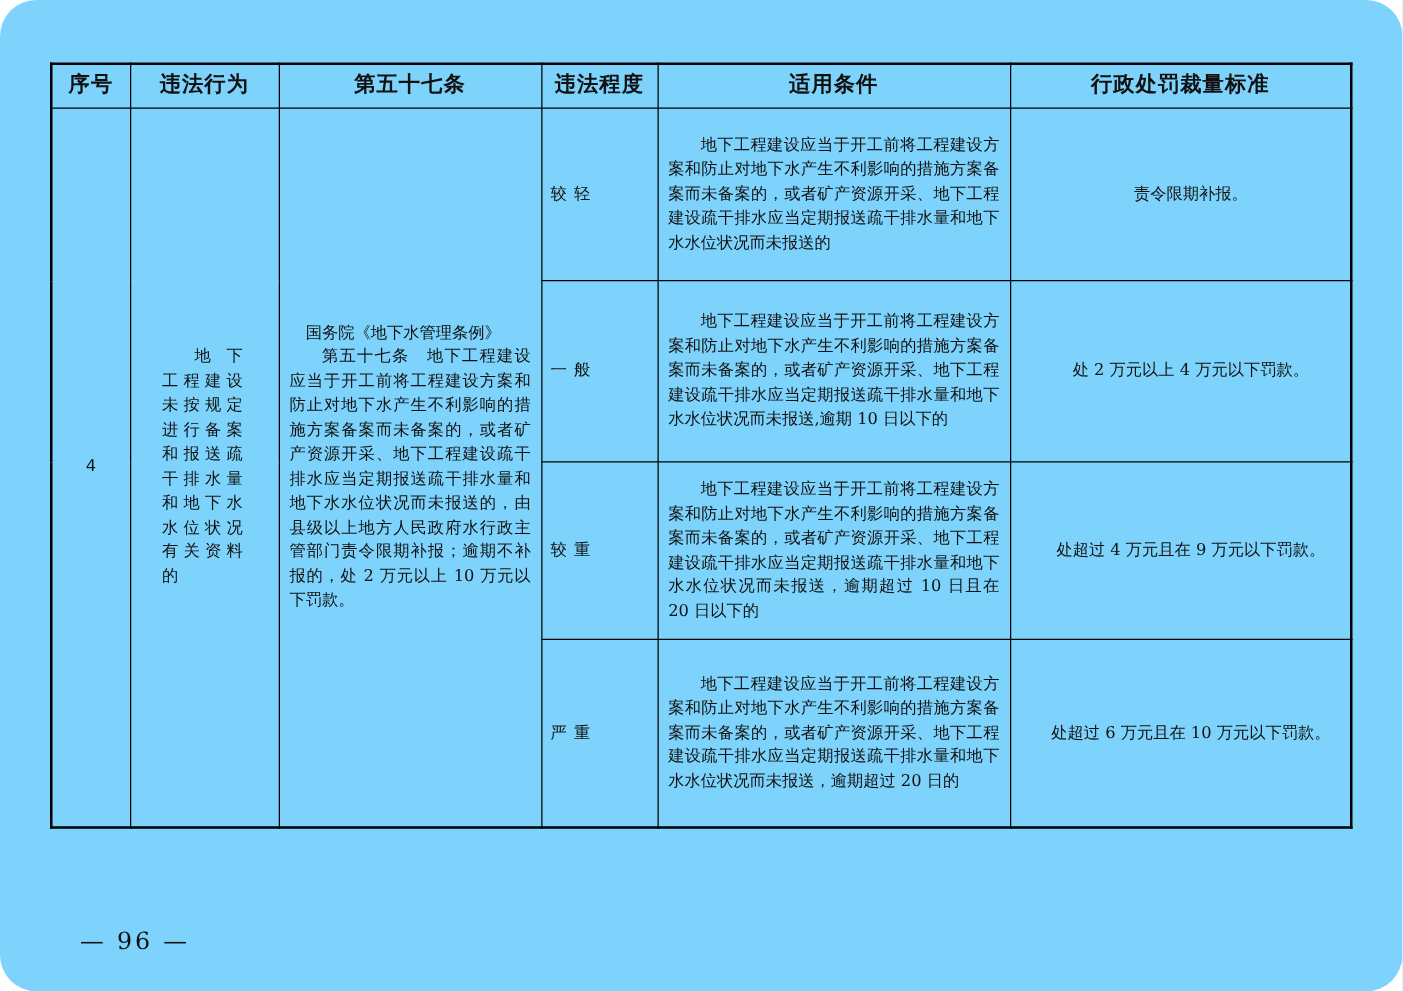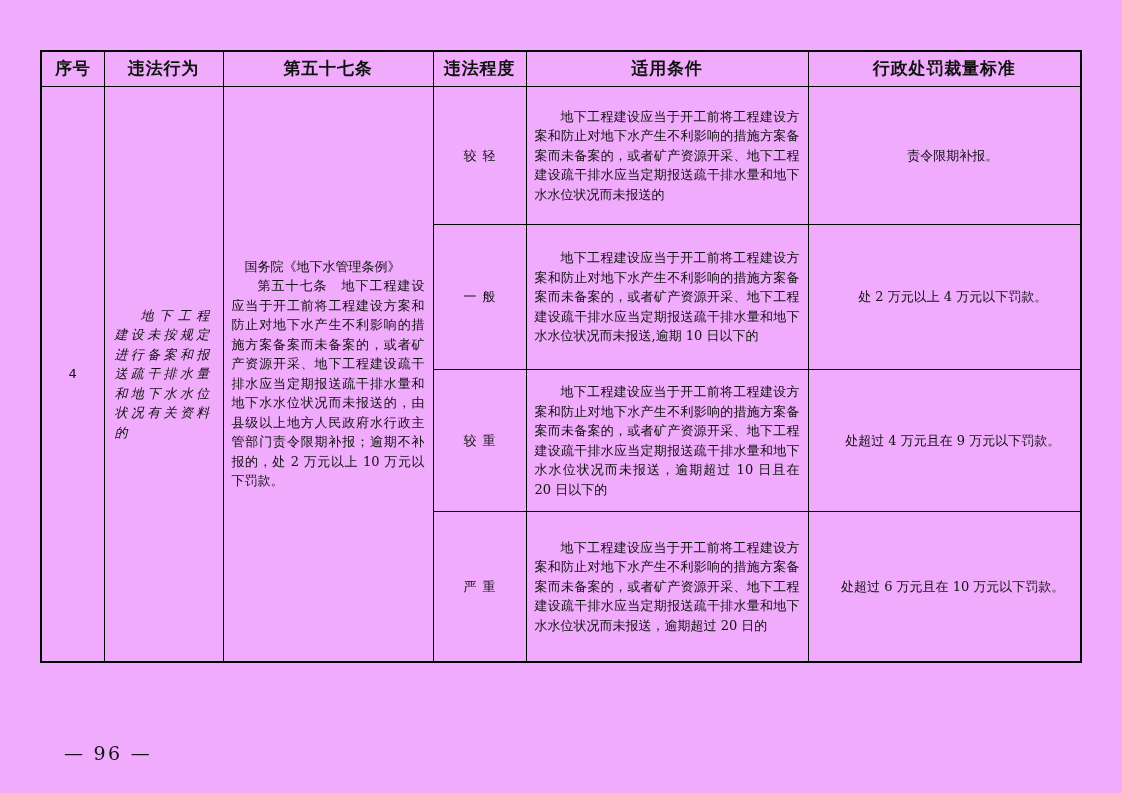--- a/index.html
+++ b/index.html
@@ -4,24 +4,25 @@
 <style>
   html, body {
     margin: 0;
     padding: 0;
     background: #ffffff;
   }
   .page {
     position: relative;
     width: 1122px;
     height: 793px;
-    background: #f0abfc;
+    background: #7dd3fc;
     font-family: "DejaVu Serif", "Liberation Serif", serif;
     color: #000000;
     overflow: hidden;
+    border-radius: 29px;
   }
   table.reg-table {
     position: absolute;
     left: 40px;
     top: 50px;
     width: 1040px;
     border-collapse: collapse;
     table-layout: fixed;
     border: 2px solid #000;
   }
@@ -46,43 +47,42 @@
   }
   td.serial-cell {
     text-align: center;
     font-size: 18px;
     font-family: "DejaVu Sans", "Liberation Sans", sans-serif;
   }
   td.act-cell {
     padding: 6px 8px;
   }
   td.act-cell p {
-    margin: 2px;
+    margin: 17px;
     text-align: justify;
     text-justify: inter-character;
     text-indent: 2em;
     letter-spacing: 0.25em;
-    font-style: italic;
   }
   td.basis-cell {
     padding: 20px 8px;
   }
   td.basis-cell p {
     margin: 0;
     text-align: justify;
     text-justify: inter-character;
   }
   td.basis-cell p.basis-title {
     text-indent: 1em;
   }
   td.basis-cell p.basis-body {
     text-indent: 2em;
   }
   td.degree-cell {
-    text-align: center;
+    text-align: left;
     letter-spacing: 0.45em;
     text-indent: 0.45em; 
     font-size: 15px;
   }
   td.condition-cell {
     padding: 6px 8px;
   }
   td.condition-cell p {
     margin: 0;
     text-align: justify;

